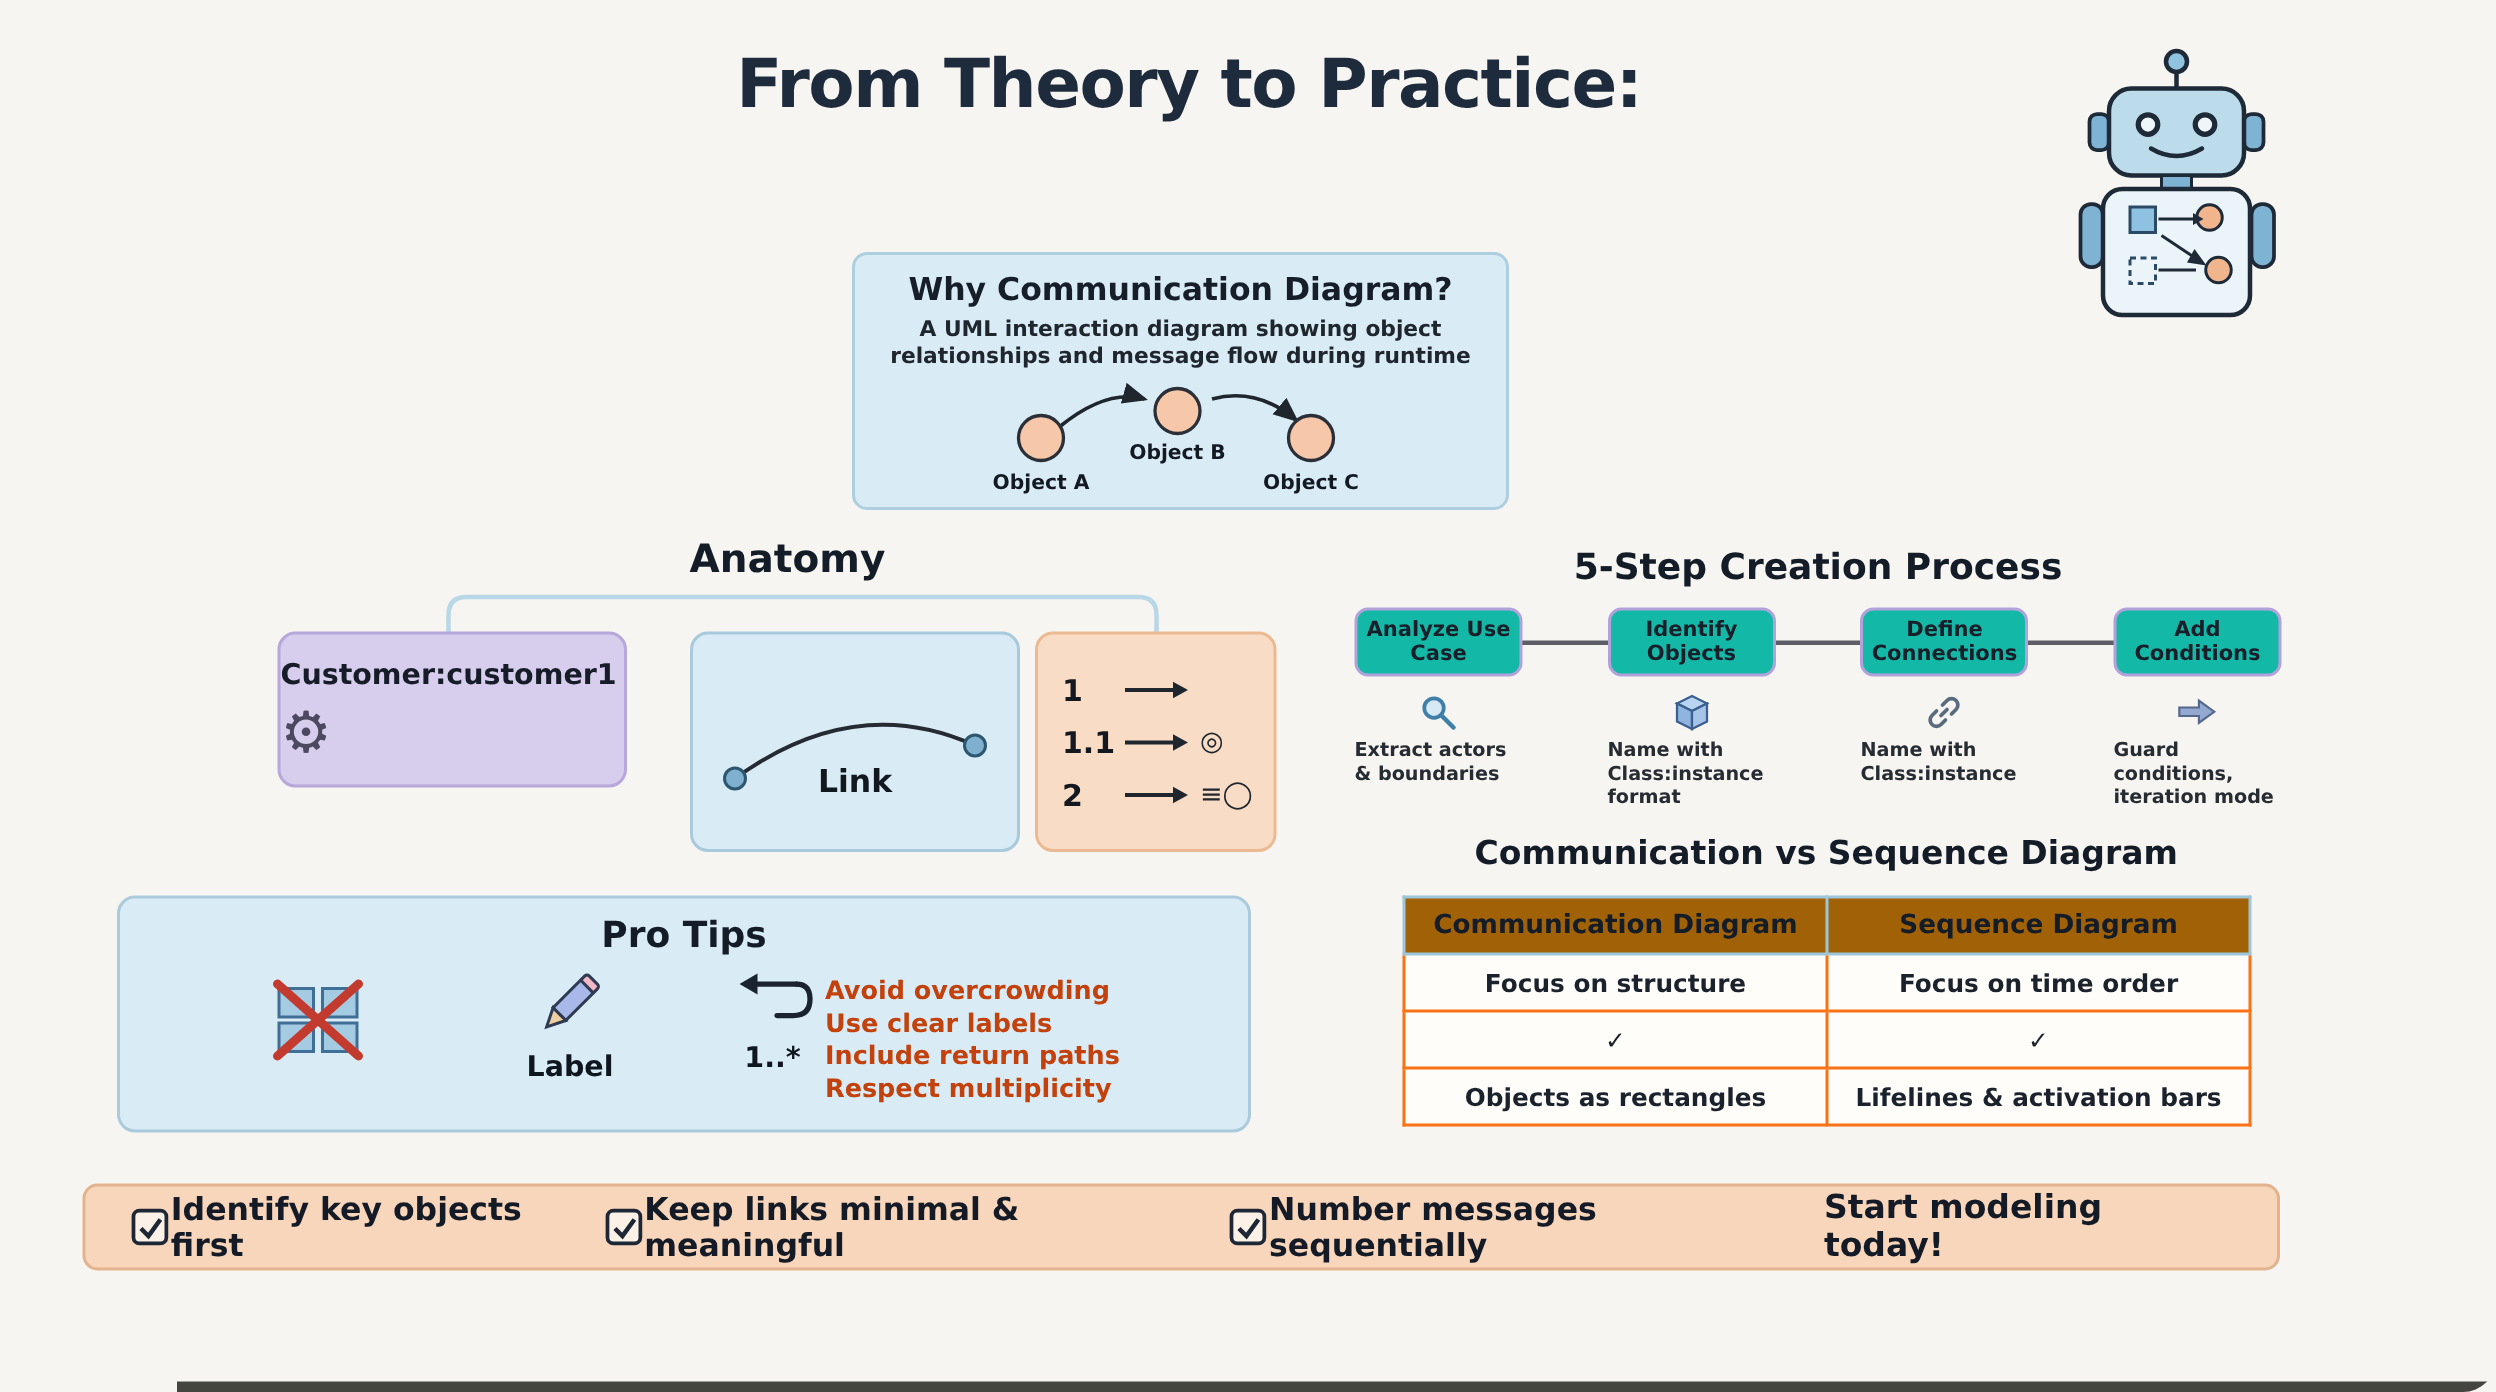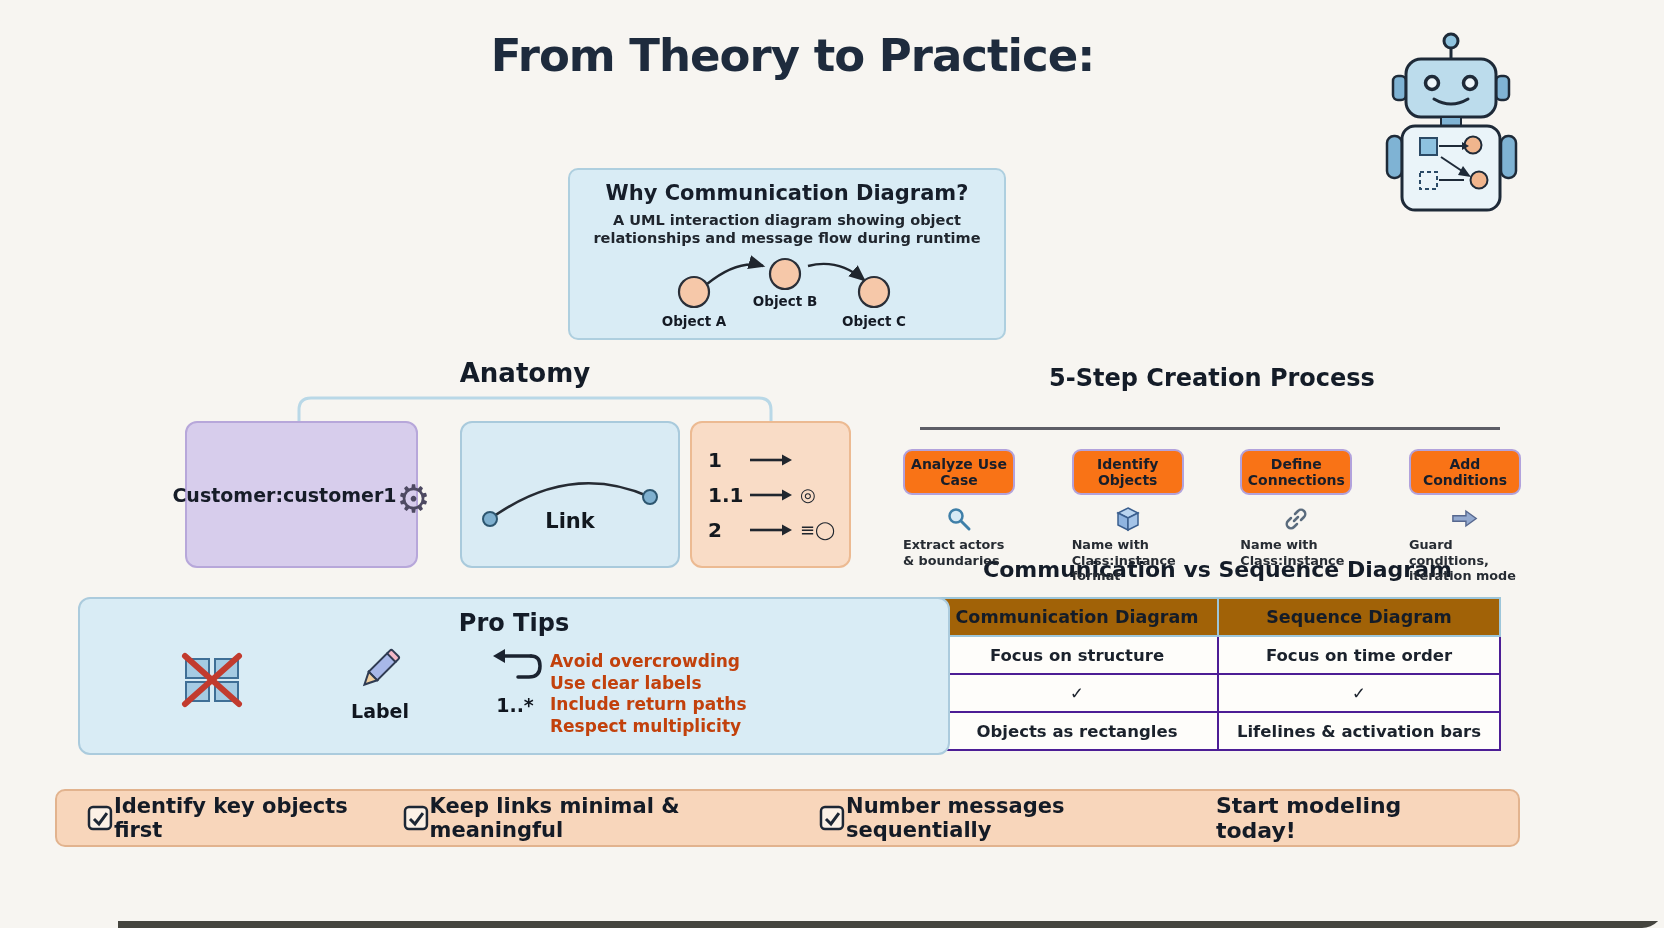--- a/index.html
+++ b/index.html
@@ -18,58 +18,58 @@
   .why-box{position:absolute;left:568px;top:168px;width:438px;height:172px;
            background:#d9ecf5;border:2px solid #aecfdf;border-radius:10px;box-sizing:border-box;}
   .why-title{margin-top:11px;text-align:center;font-size:21px;font-weight:bold;color:#161e2a;}
   .why-desc{margin:6px auto 0;width:92%;text-align:center;font-size:14.5px;font-weight:600;line-height:1.25;color:#20262e;}
   .why-svg{display:block;margin:2px auto 0;}
 
   
   .anatomy-title{position:absolute;left:185px;top:358px;width:680px;text-align:center;
                  font-size:26px;font-weight:bold;color:#141c28;}
   .anatomy-bracket{position:absolute;left:296px;top:394px;}
-  .object-box{position:absolute;left:185px;top:421px;width:233px;height:147px;background:#d7cdec;
+  .object-box{position:absolute;left:185px;top:421px;width:233px;height:104px;background:#d7cdec;
               border:2px solid #b7a7da;border-radius:12px;box-sizing:border-box;
-              display:flex;flex-direction:row;align-items:center;justify-content:center;}
+              display:flex;flex-direction:column;align-items:flex-start;justify-content:center;}
   .object-label{font-size:19px;font-weight:bold;color:#161c28;}
   .gear-glyph{font-size:38px;line-height:1;margin-top:8px;color:#4d4961;}
   .link-box{position:absolute;left:460px;top:421px;width:220px;height:147px;background:#d9ebf4;
             border:2px solid #a9cadc;border-radius:12px;box-sizing:border-box;}
   .link-label{position:absolute;left:0;right:0;top:86px;text-align:center;font-size:21px;font-weight:bold;color:#12181f;}
   .messages-box{position:absolute;left:690px;top:421px;width:161px;height:147px;background:#f9dcc6;
                 border:2px solid #ecba92;border-radius:12px;box-sizing:border-box;
                 display:flex;flex-direction:column;justify-content:center;gap:11px;padding-left:16px;}
   .msg-row{display:flex;align-items:center;gap:7px;}
   .msg-num{font-size:20px;font-weight:bold;width:34px;color:#14191f;}
   .msg-icon{font-size:18px;color:#20262e;}
 
   
   .process-title{position:absolute;left:903px;top:364px;width:618px;text-align:center;
                  font-size:24px;font-weight:bold;color:#141c28;}
   .process-connector{position:absolute;left:920px;top:427px;width:580px;height:3px;background:#5d5d66;z-index:0;}
   .steps{position:absolute;left:903px;top:405px;width:618px;display:flex;justify-content:space-between;z-index:1;}
   .step{width:112px;display:flex;flex-direction:column;align-items:center;}
-  .step-box{width:100%;min-height:46px;box-sizing:border-box;background:#f97316;border:2px solid #b2a2dc;
+  .step-box{width:100%;min-height:46px;box-sizing:border-box;background:#14b8a6;border:2px solid #b2a2dc;
             border-radius:9px;display:flex;align-items:center;justify-content:center;text-align:center;
-            font-size:14px;font-weight:bold;line-height:1.15;padding:4px 2px;color:#181e2a;margin-top:44px;}
+            font-size:14px;font-weight:bold;line-height:1.15;padding:4px 2px;color:#181e2a;}
   .step-icon{margin-top:10px;height:27px;display:flex;align-items:center;}
   .step-desc{margin-top:5px;font-size:12.8px;font-weight:600;line-height:1.22;color:#272c33;}
 
   
   .comparison-title{position:absolute;left:930px;top:557px;width:575px;text-align:center;
                     font-size:22px;font-weight:bold;color:#141c28;}
   .comparison-table{position:absolute;left:935px;top:597px;width:566px;border-collapse:collapse;table-layout:fixed;}
   .comparison-table th{background:#a16207;border:2px solid #9dc6da;font-size:17.5px;font-weight:bold;
                        padding:8px 4px;color:#141c28;}
-  .comparison-table td{background:#fefdfa;border:2px solid #4c1d95;font-size:16.5px;font-weight:600;
+  .comparison-table td{background:#fefdfa;border:2px solid #f97316;font-size:16.5px;font-weight:600;
                        text-align:center;padding:8.5px 4px;color:#1b222c;}
 
   
-  .pro-tips{position:absolute;left:78px;top:597px;width:872px;height:158px;background:#d9ecf5;
+  .pro-tips{position:absolute;left:78px;top:597px;width:756px;height:158px;background:#d9ecf5;
             border:2px solid #abcbdd;border-radius:12px;box-sizing:border-box;}
   .pro-tips-title{text-align:center;margin-top:10px;font-size:24px;font-weight:bold;color:#141c28;}
   .tip-crossed{position:absolute;left:100px;top:52px;}
   .tip-pencil{position:absolute;left:250px;top:46px;width:100px;text-align:center;}
   .tip-return{position:absolute;left:385px;top:48px;width:100px;text-align:center;}
   .tip-caption{font-size:19px;font-weight:bold;margin-top:3px;color:#10161f;}
   .tips-list{position:absolute;left:470px;top:52px;font-size:17px;font-weight:bold;line-height:21.5px;color:#c2410c;}
 
   
   .banner{position:absolute;left:55px;top:789px;width:1465px;height:58px;background:#f8d6bb;

